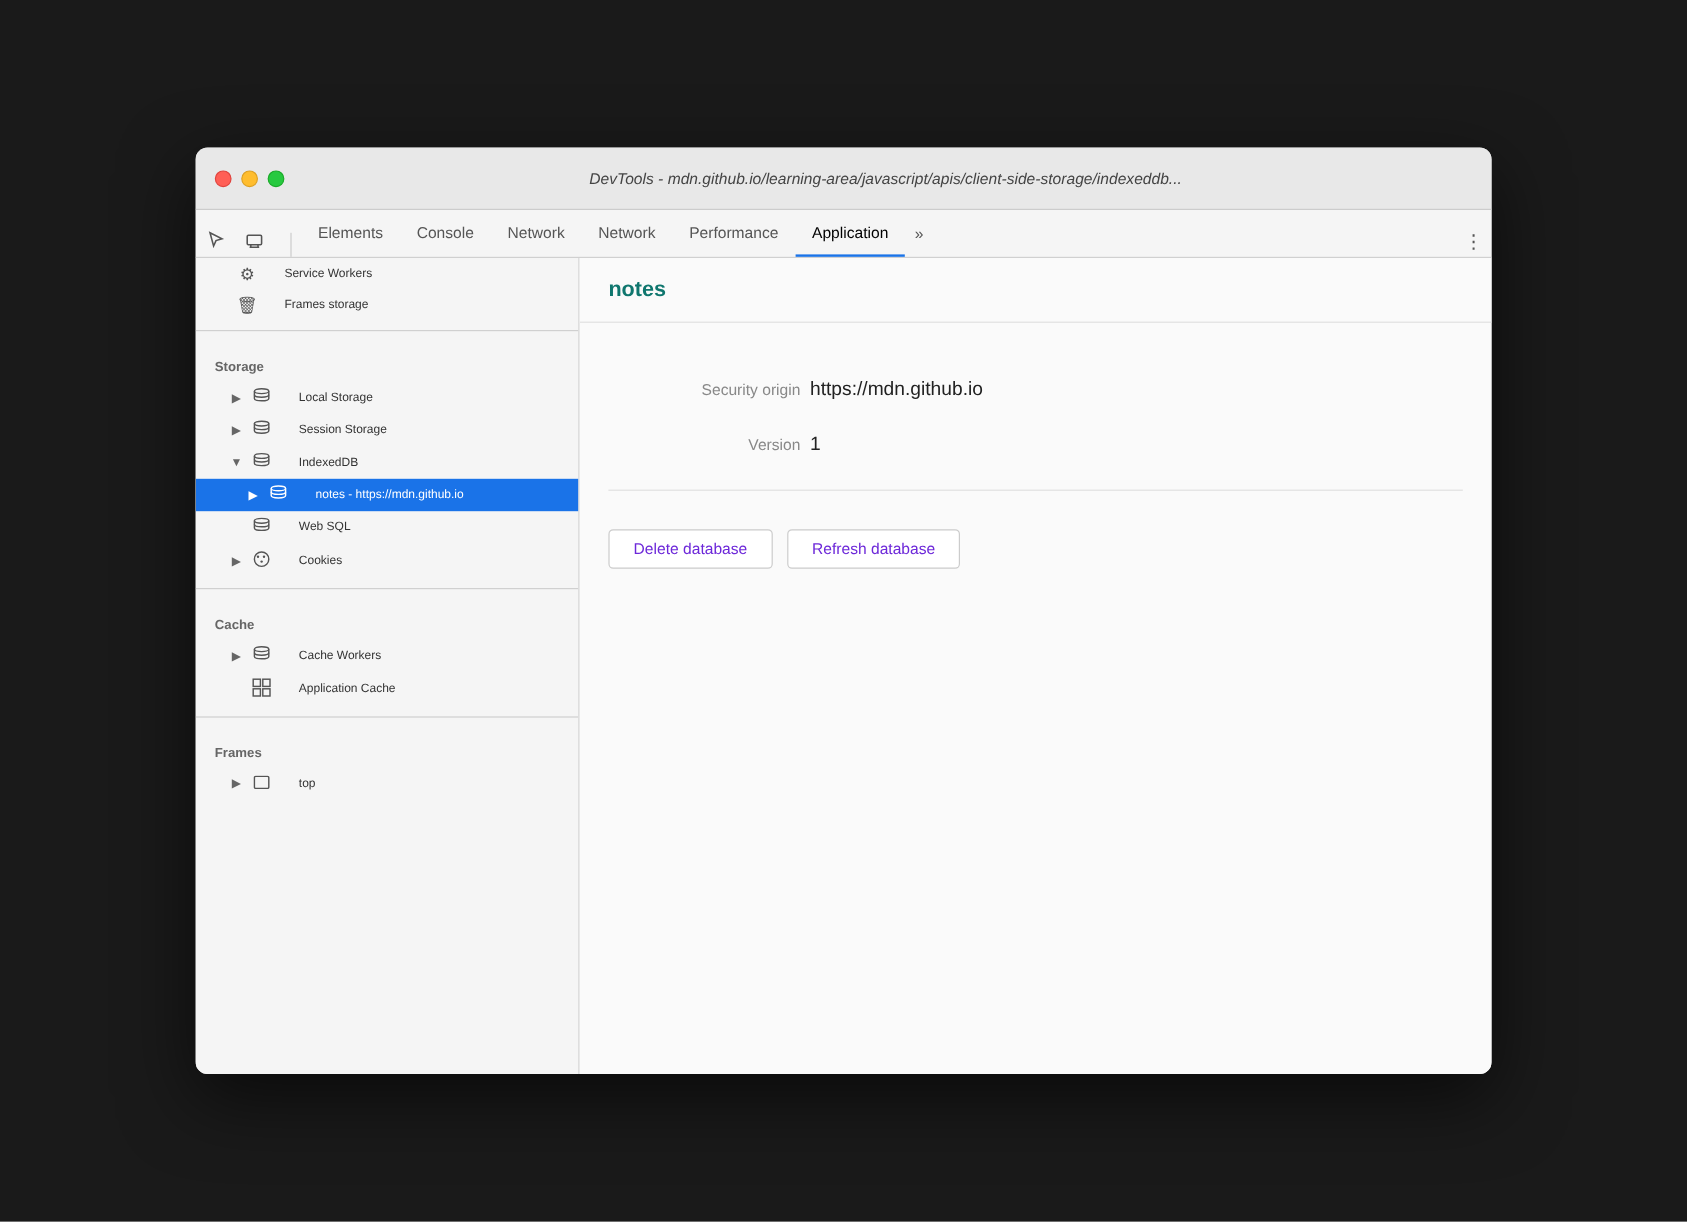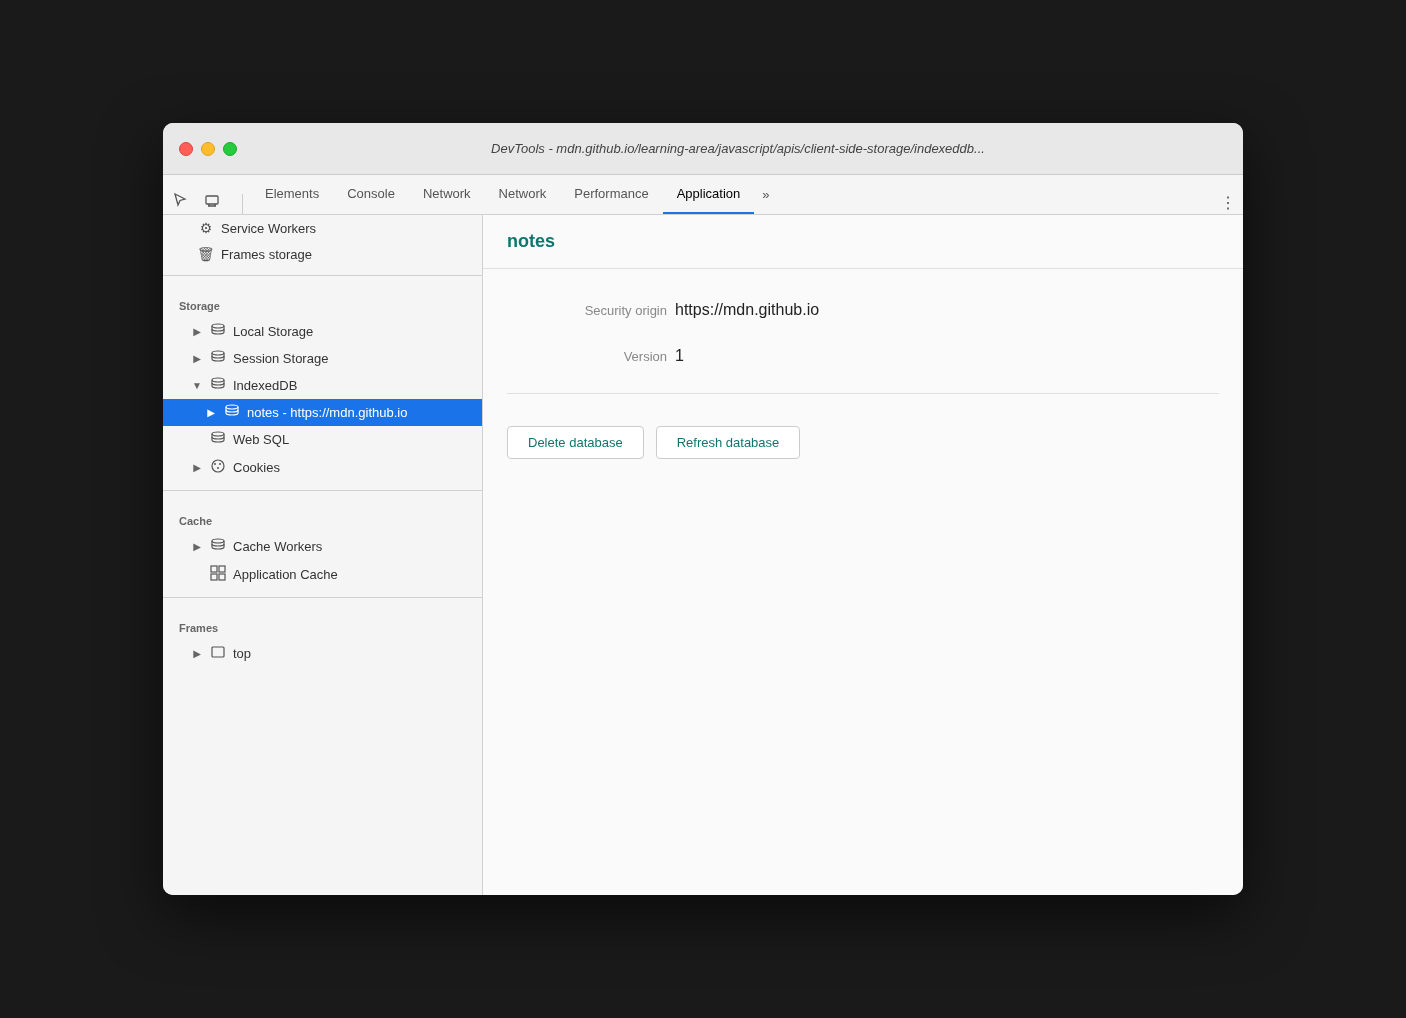--- a/index.html
+++ b/index.html
@@ -159,21 +159,22 @@
       width: 12px;
       text-align: center;
     }
     .item-icon {
       color: #555;
       font-size: 14px;
       width: 18px;
       text-align: center;
     }
     .item-label {
-      font-size: 13px;
+      font-size: 10px;
+      margin-left: 16px;
     }
     .sidebar-item.indent-1 { padding-left: 28px; }
     .sidebar-item.indent-2 { padding-left: 42px; }
     .sidebar-divider {
       height: 1px;
       background: #d0d0d0;
       margin: 8px 0;
     }
     .detail-panel {
       flex: 1;
@@ -192,20 +193,21 @@
       text-align: center;
     }
     .detail-body {
       padding: 32px 24px;
     }
     .info-row {
       display: flex;
       align-items: baseline;
       margin-bottom: 28px;
       gap: 8px;
+      margin-top: 15px;
     }
     .info-label {
       font-size: 13px;
       color: #888;
       width: 160px;
       text-align: right;
     }
     .info-value {
       font-size: 16px;
       color: #222;
@@ -218,21 +220,21 @@
     .action-buttons {
       display: flex;
       gap: 12px;
       padding: 0 0 24px 0;
     }
     .action-btn {
       padding: 8px 20px;
       border: 1px solid #ccc;
       border-radius: 4px;
       background: #fff;
-      color: #0f766e;
+      color: #6d28d9;
       font-size: 13px;
       font-weight: 500;
       cursor: pointer;
     }
   </style>
 </head>
 <body>
 
 <div class="window">
 

